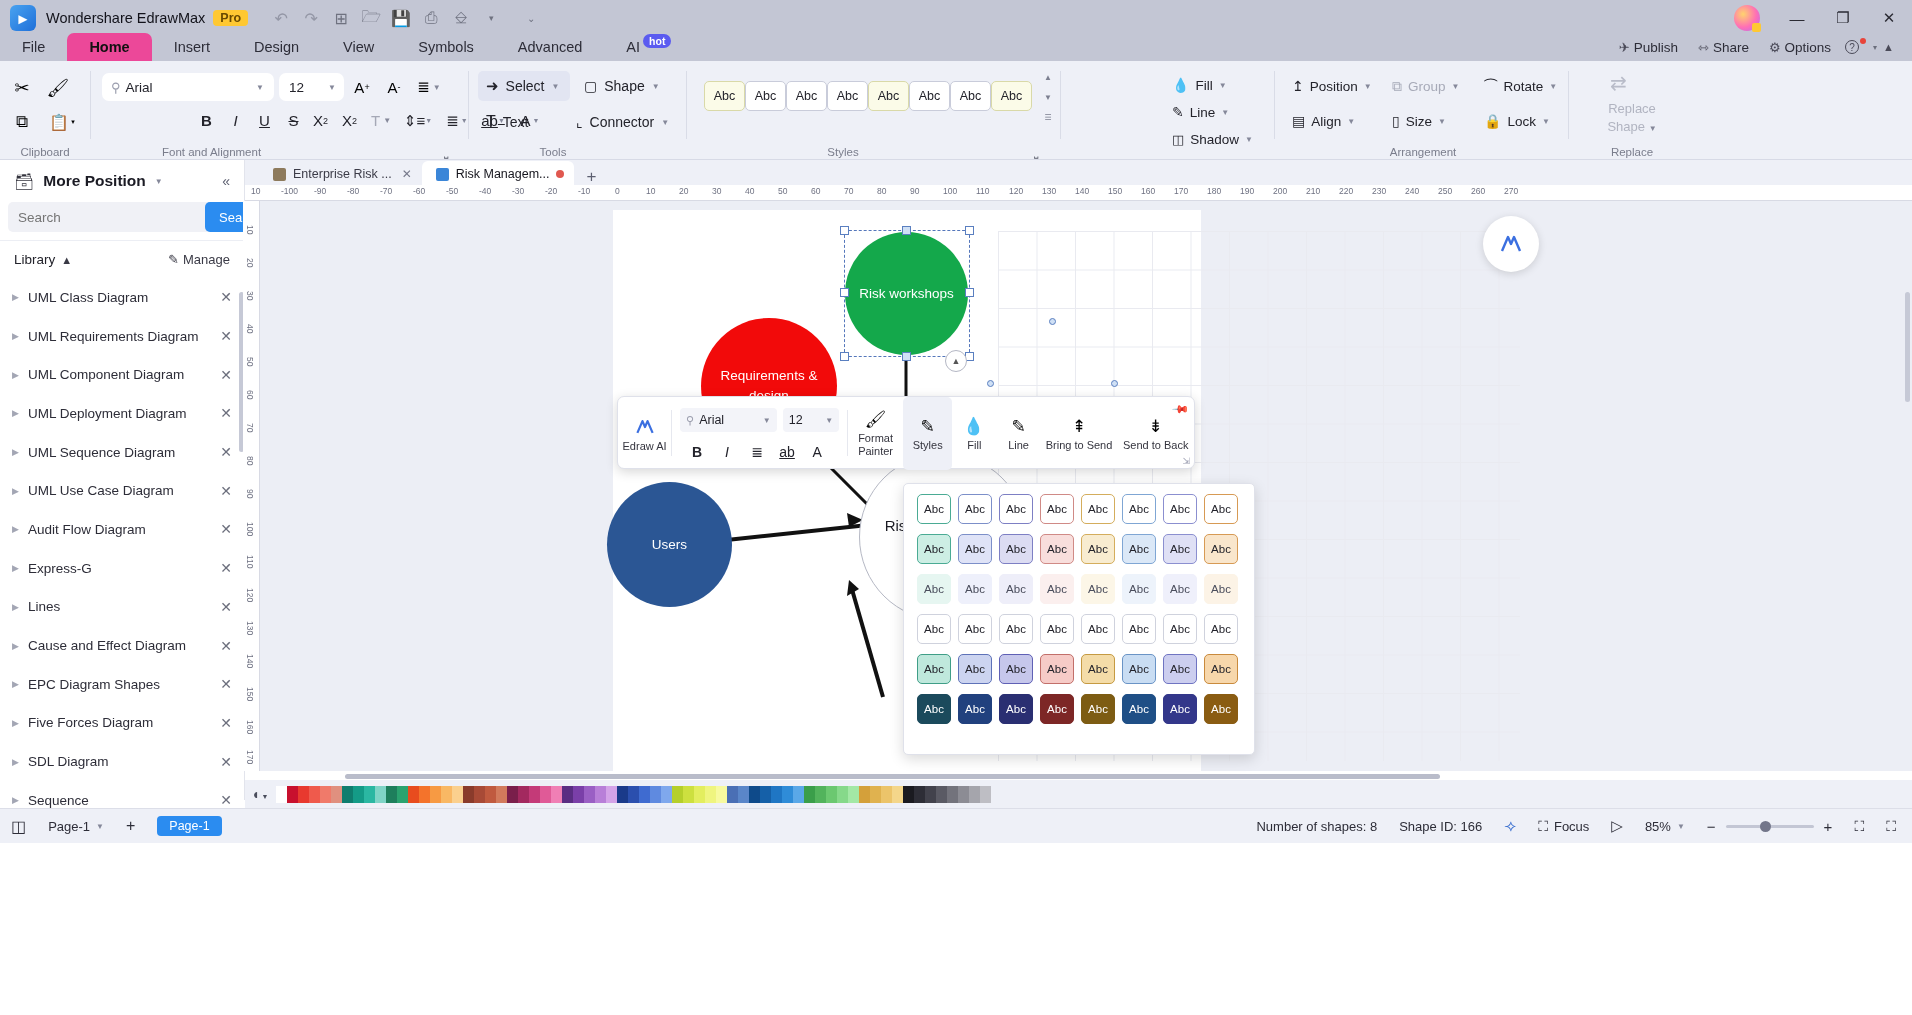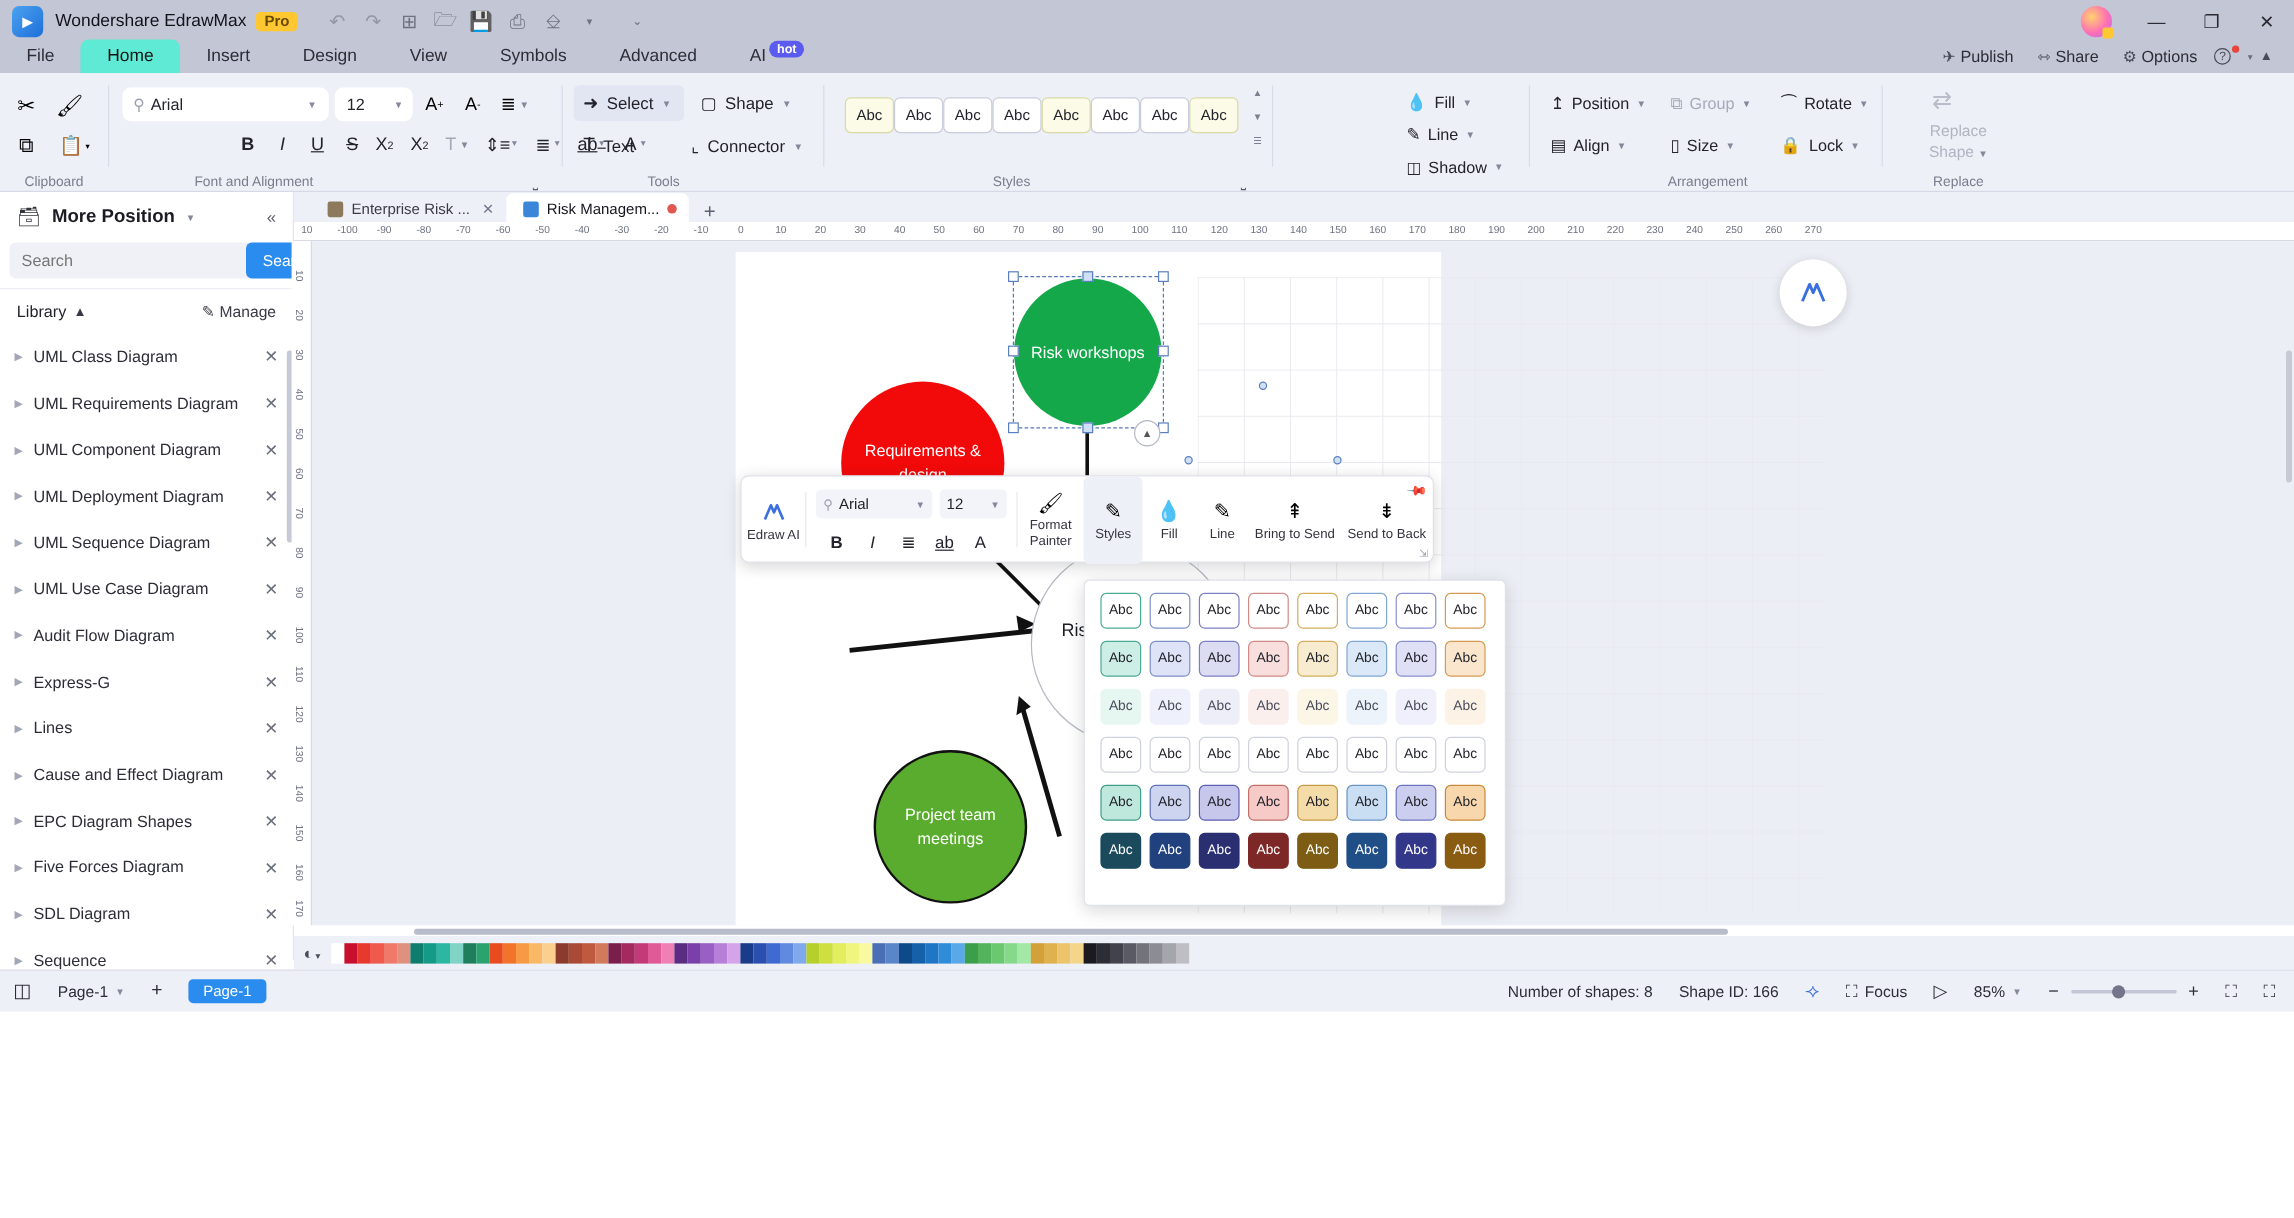--- a/index.html
+++ b/index.html
@@ -28,21 +28,21 @@
   #avatar:after{ content:""; position:absolute; right:-1px; bottom:-1px;
     width:9px; height:9px; background:#ffc832; border-radius:2px; }
   .wbtn{ width:46px; height:36px; display:flex; align-items:center;
     justify-content:center; font-size:15px; color:#2a2a33; }
 
   
   #menubar{ position:absolute; left:0; top:33px; width:1912px; height:28px;
     background:#c3c6d4; display:flex; align-items:flex-end; }
   .menu-item{ height:28px; padding:0 22px; font-size:14.5px; color:#2d2d38;
     display:flex; align-items:center; position:relative; }
-  .menu-item.active{ background:#5eead4; color:#111; font-weight:normal;
+  .menu-item.active{ background:#ec4899; color:#111; font-weight:bold;
     border-radius:7px 7px 0 0; }
   #hot-badge{ background:#5b5bf0; color:#fff; font-size:10.5px;
     font-weight:bold; padding:1px 6px; border-radius:8px; margin-left:3px;
     position:relative; top:-6px; }
   #menu-right{ margin-left:auto; display:flex; align-items:center;
     height:28px; padding-right:8px; }
   .mr-item{ display:flex; align-items:center; gap:4px; font-size:13.5px;
     color:#2d2d38; padding:0 10px; }
   .mr-ic{ font-size:13px; color:#4a4a58; }
   #help-dot{ width:6px; height:6px; background:#e8443a; border-radius:50%;
@@ -604,25 +604,25 @@
       <path d="M270 487 L238 376" stroke="#111" stroke-width="4" fill="none"></path>
       <path d="M236 370 l-2 16 l12 -7 z" fill="#111"></path>
     </svg>
 
     <div class="node" style="left:232px;top:22px;width:123px;height:123px;background:#14a84b;">
       <span>Risk workshops</span>
     </div>
     <div class="node" style="left:88px;top:108px;width:136px;height:136px;background:#f20a0a;">
       <span>Requirements &amp; design</span>
     </div>
+    <div class="node" style="left:-6px;top:272px;width:125px;height:125px;background:#2b5694;">
+      <span>Users</span>
+    </div>
     <div class="node dark" style="left:246px;top:243px;width:168px;height:168px;background:#fff;border:1px solid #b5b8c4;font-size:15px">
       <span>Risk identification Sources</span>
-    </div>
-    <div class="node" style="left:115px;top:415px;width:128px;height:128px;background:#5aac2e;border:2px solid #111;">
-      <span>Project team meetings</span>
     </div>
     <div class="node" style="left:430px;top:275px;width:110px;height:110px;background:#e8b007;"></div>
 
     <div id="seldash" style="left:231px;top:20px;width:126px;height:127px"></div>
     <div class="hnd" style="left:227px;top:16px"></div>
     <div class="hnd fill" style="left:289px;top:16px"></div>
     <div class="hnd" style="left:352px;top:16px"></div>
     <div class="hnd" style="left:227px;top:78px"></div>
     <div class="hnd" style="left:352px;top:78px"></div>
     <div class="hnd" style="left:227px;top:142px"></div>

